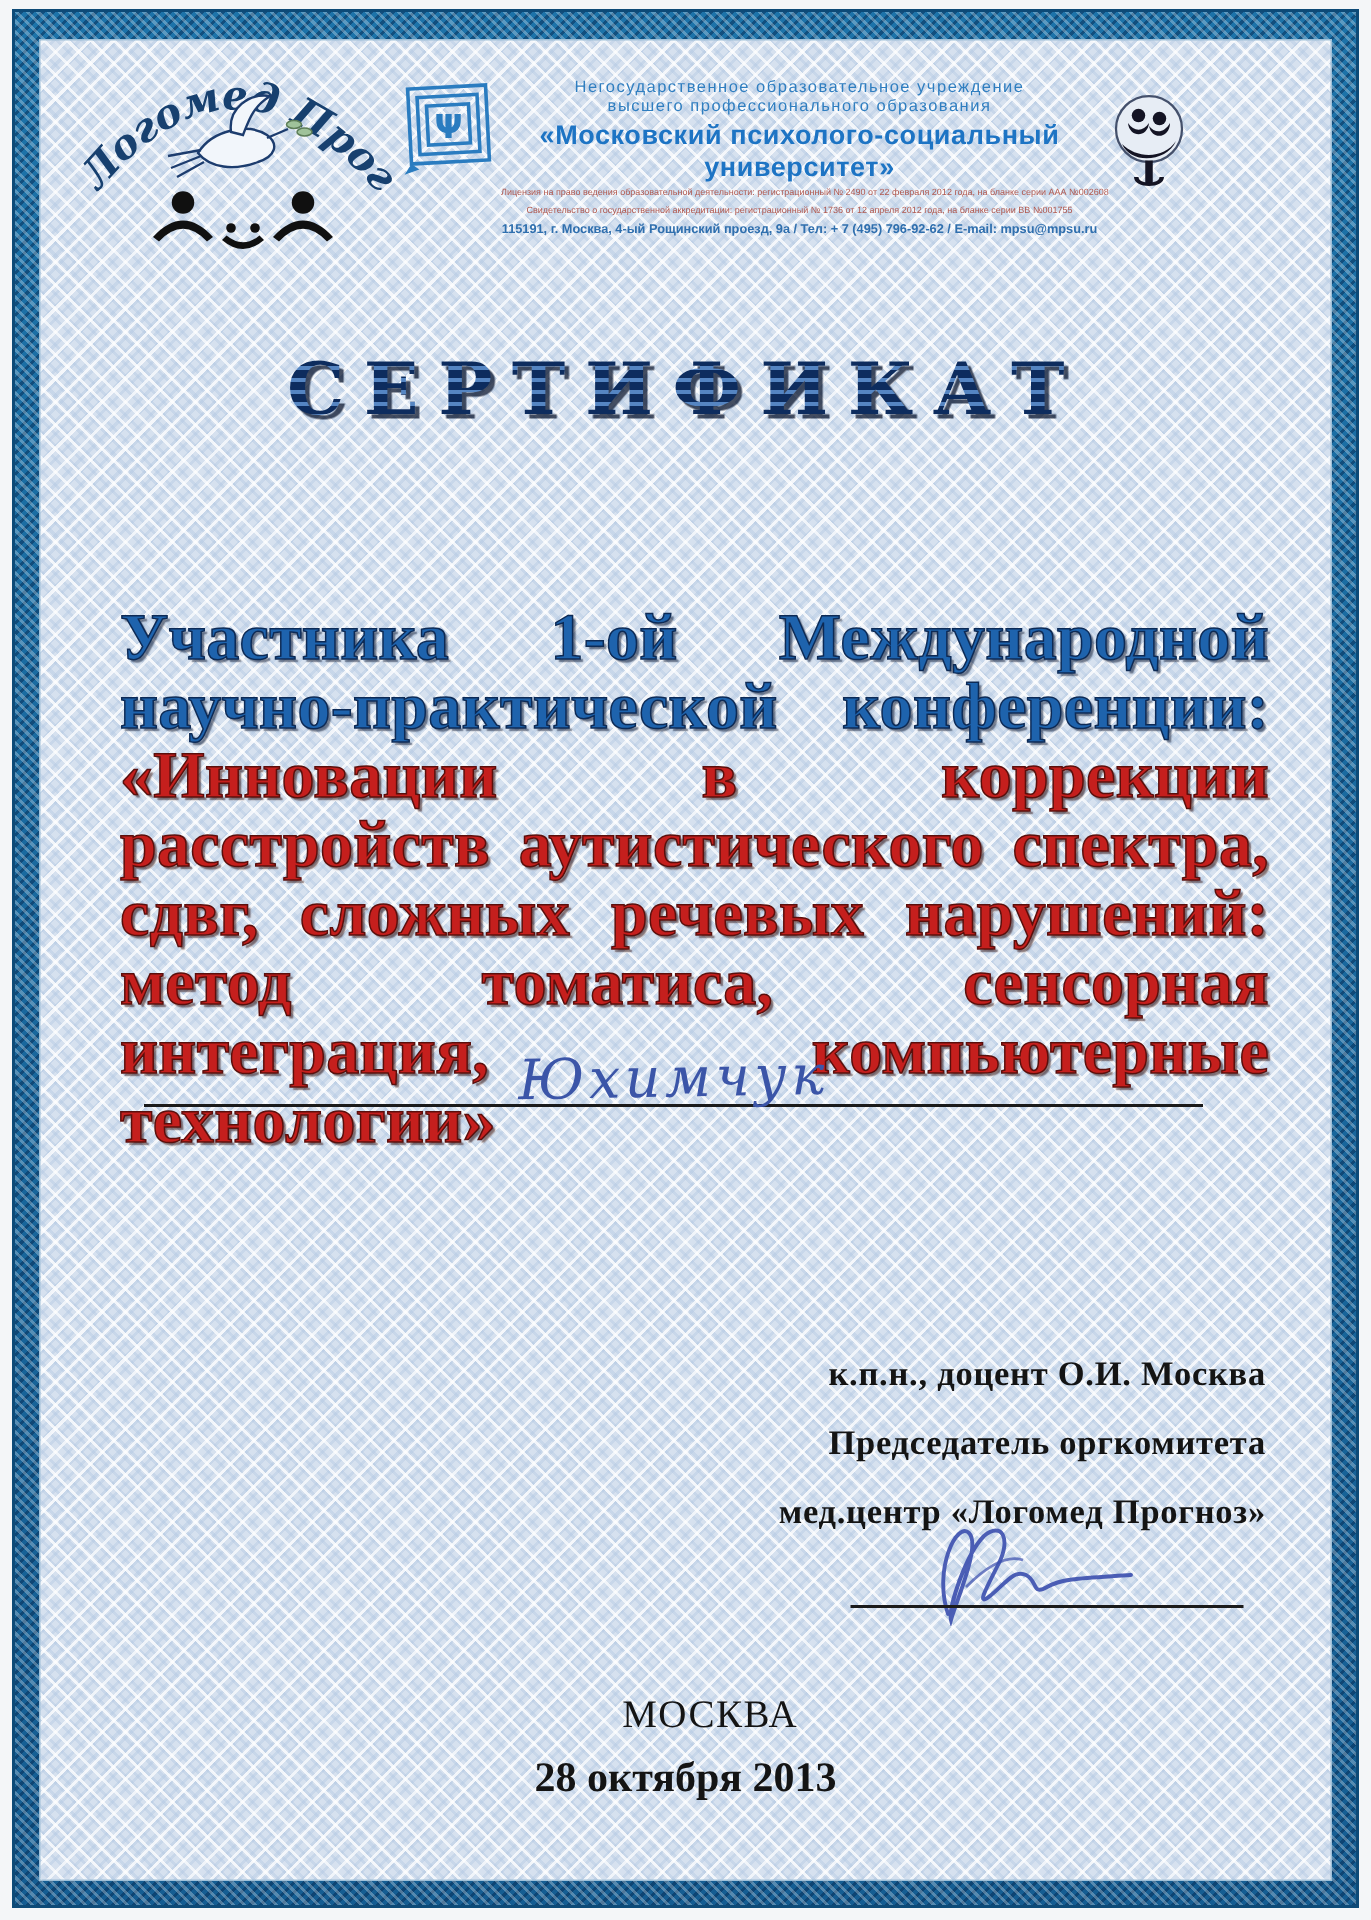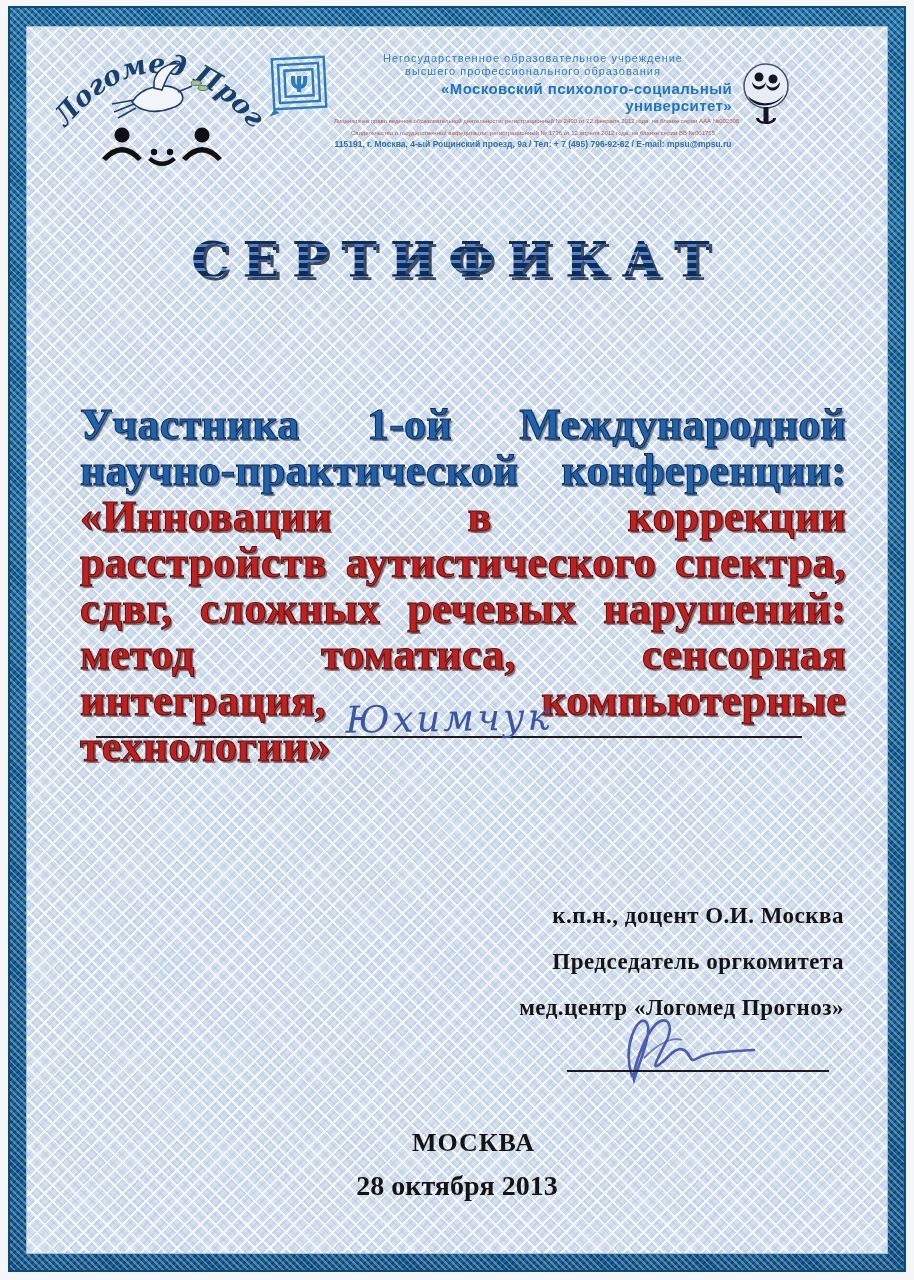--- a/index.html
+++ b/index.html
@@ -29,21 +29,21 @@
       repeating-linear-gradient(-45deg, rgba(173,196,224,.35) 5px 7px, rgba(173,196,224,0) 7px 11px);
     box-shadow: inset 0 0 0 1px #9fc0d8;
   }
 
   
   .header { position:absolute; top:14px; left:28px; right:18px; display:flex; align-items:flex-start; }
   .logomed { width:212px; flex:0 0 auto; }
   .mpsu { display:flex; margin-left:2px; margin-top:12px; }
   .mpsu-text { width:398px; text-align:center; font-family:"Liberation Sans", sans-serif; margin-left:4px; }
   .mpsu-small { color:#2f7ec0; font-size:11px; font-weight:normal; letter-spacing:1px; line-height:13px; }
-  .mpsu-name { color:#1d74c4; font-size:15px; font-weight:bold; letter-spacing:.4px; margin-top:2px;text-align:right; }
+  .mpsu-name { color:#1d74c4; font-size:18px; font-weight:bold; letter-spacing:.4px; margin-top:2px; }
   .mpsu-lic { color:#b0584f; font-size:6px; line-height:7.5px; margin-top:4px; white-space:nowrap; }
   .mpsu-addr { color:#2f6fae; font-size:8.5px; font-weight:bold; margin-top:2px; white-space:nowrap; }
   .mgppu { display:flex; align-items:flex-start; margin-left:6px; margin-top:22px; }
   .mgppu-col { text-align:center; margin-left:2px; }
   .mgppu-abbr { font-family:"Liberation Sans", sans-serif; font-weight:bold; font-size:33px; color:#1d2433; line-height:34px; letter-spacing:1px; }
   .mgppu-sub { font-family:"Liberation Sans", sans-serif; font-weight:bold; font-size:8.5px; color:#b23330; line-height:11px; margin-top:4px; }
 
   
   .title {
     position:absolute; top:206px; left:0; right:0; text-align:center;
@@ -77,21 +77,21 @@
 
   
   .sig-block { position:absolute; top:878px; right:44px; text-align:right;
     font-size:23px; font-weight:bold; color:#141414; letter-spacing:.5px; }
   .sig-block .sig-line-text { margin-bottom:22px; line-height:24px; }
   .sig-rule { position:absolute; top:1044px; left:541px; width:262px; border-bottom:2.5px solid #1b1b1b; }
   .sig-scribble { position:absolute; top:980px; left:578px; }
 
   
   .city { position:absolute; top:1102px; left:0; right:0; text-align:center;
-    font-size:26px; font-weight:bold; color:#141414; letter-spacing:1px;padding-left:33px; }
+    font-size:26px; font-weight:normal; color:#141414; letter-spacing:1px;padding-left:33px; }
   .date { position:absolute; top:1144px; left:0; right:0; text-align:center;
     font-size:28px; font-weight:bold; color:#141414; }
 </style>
 </head>
 <body>
 
 <div class="page">
   <div class="frame"></div>
   <div class="inner">
 

